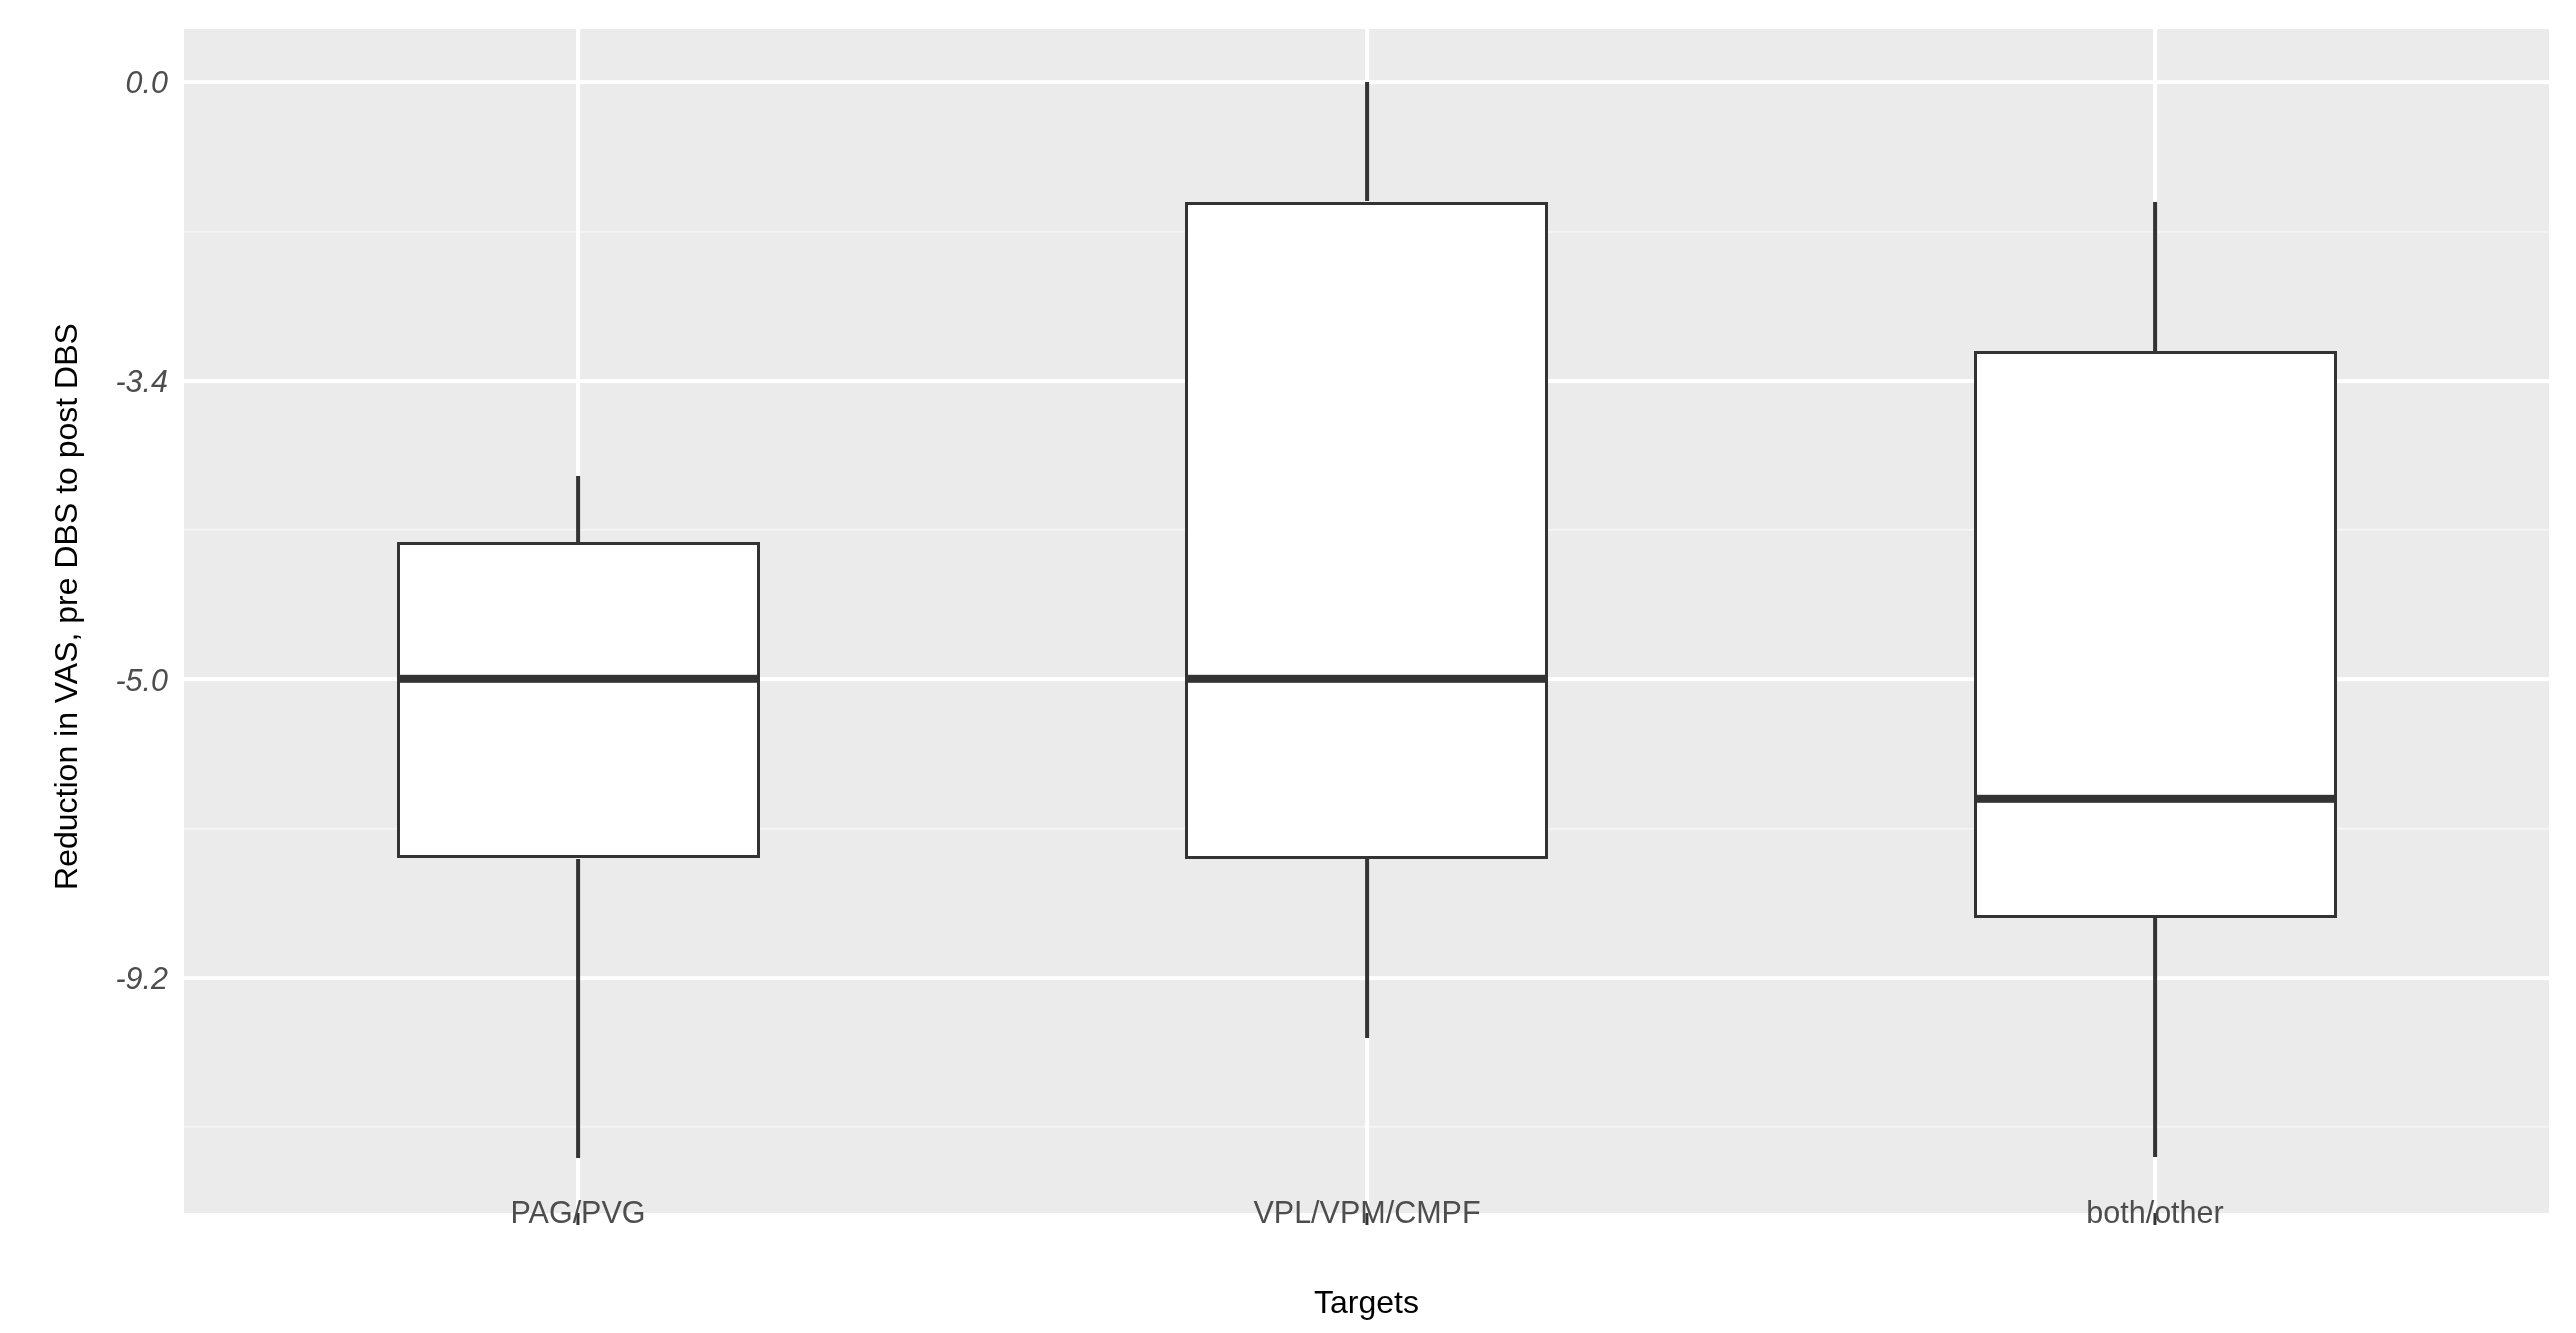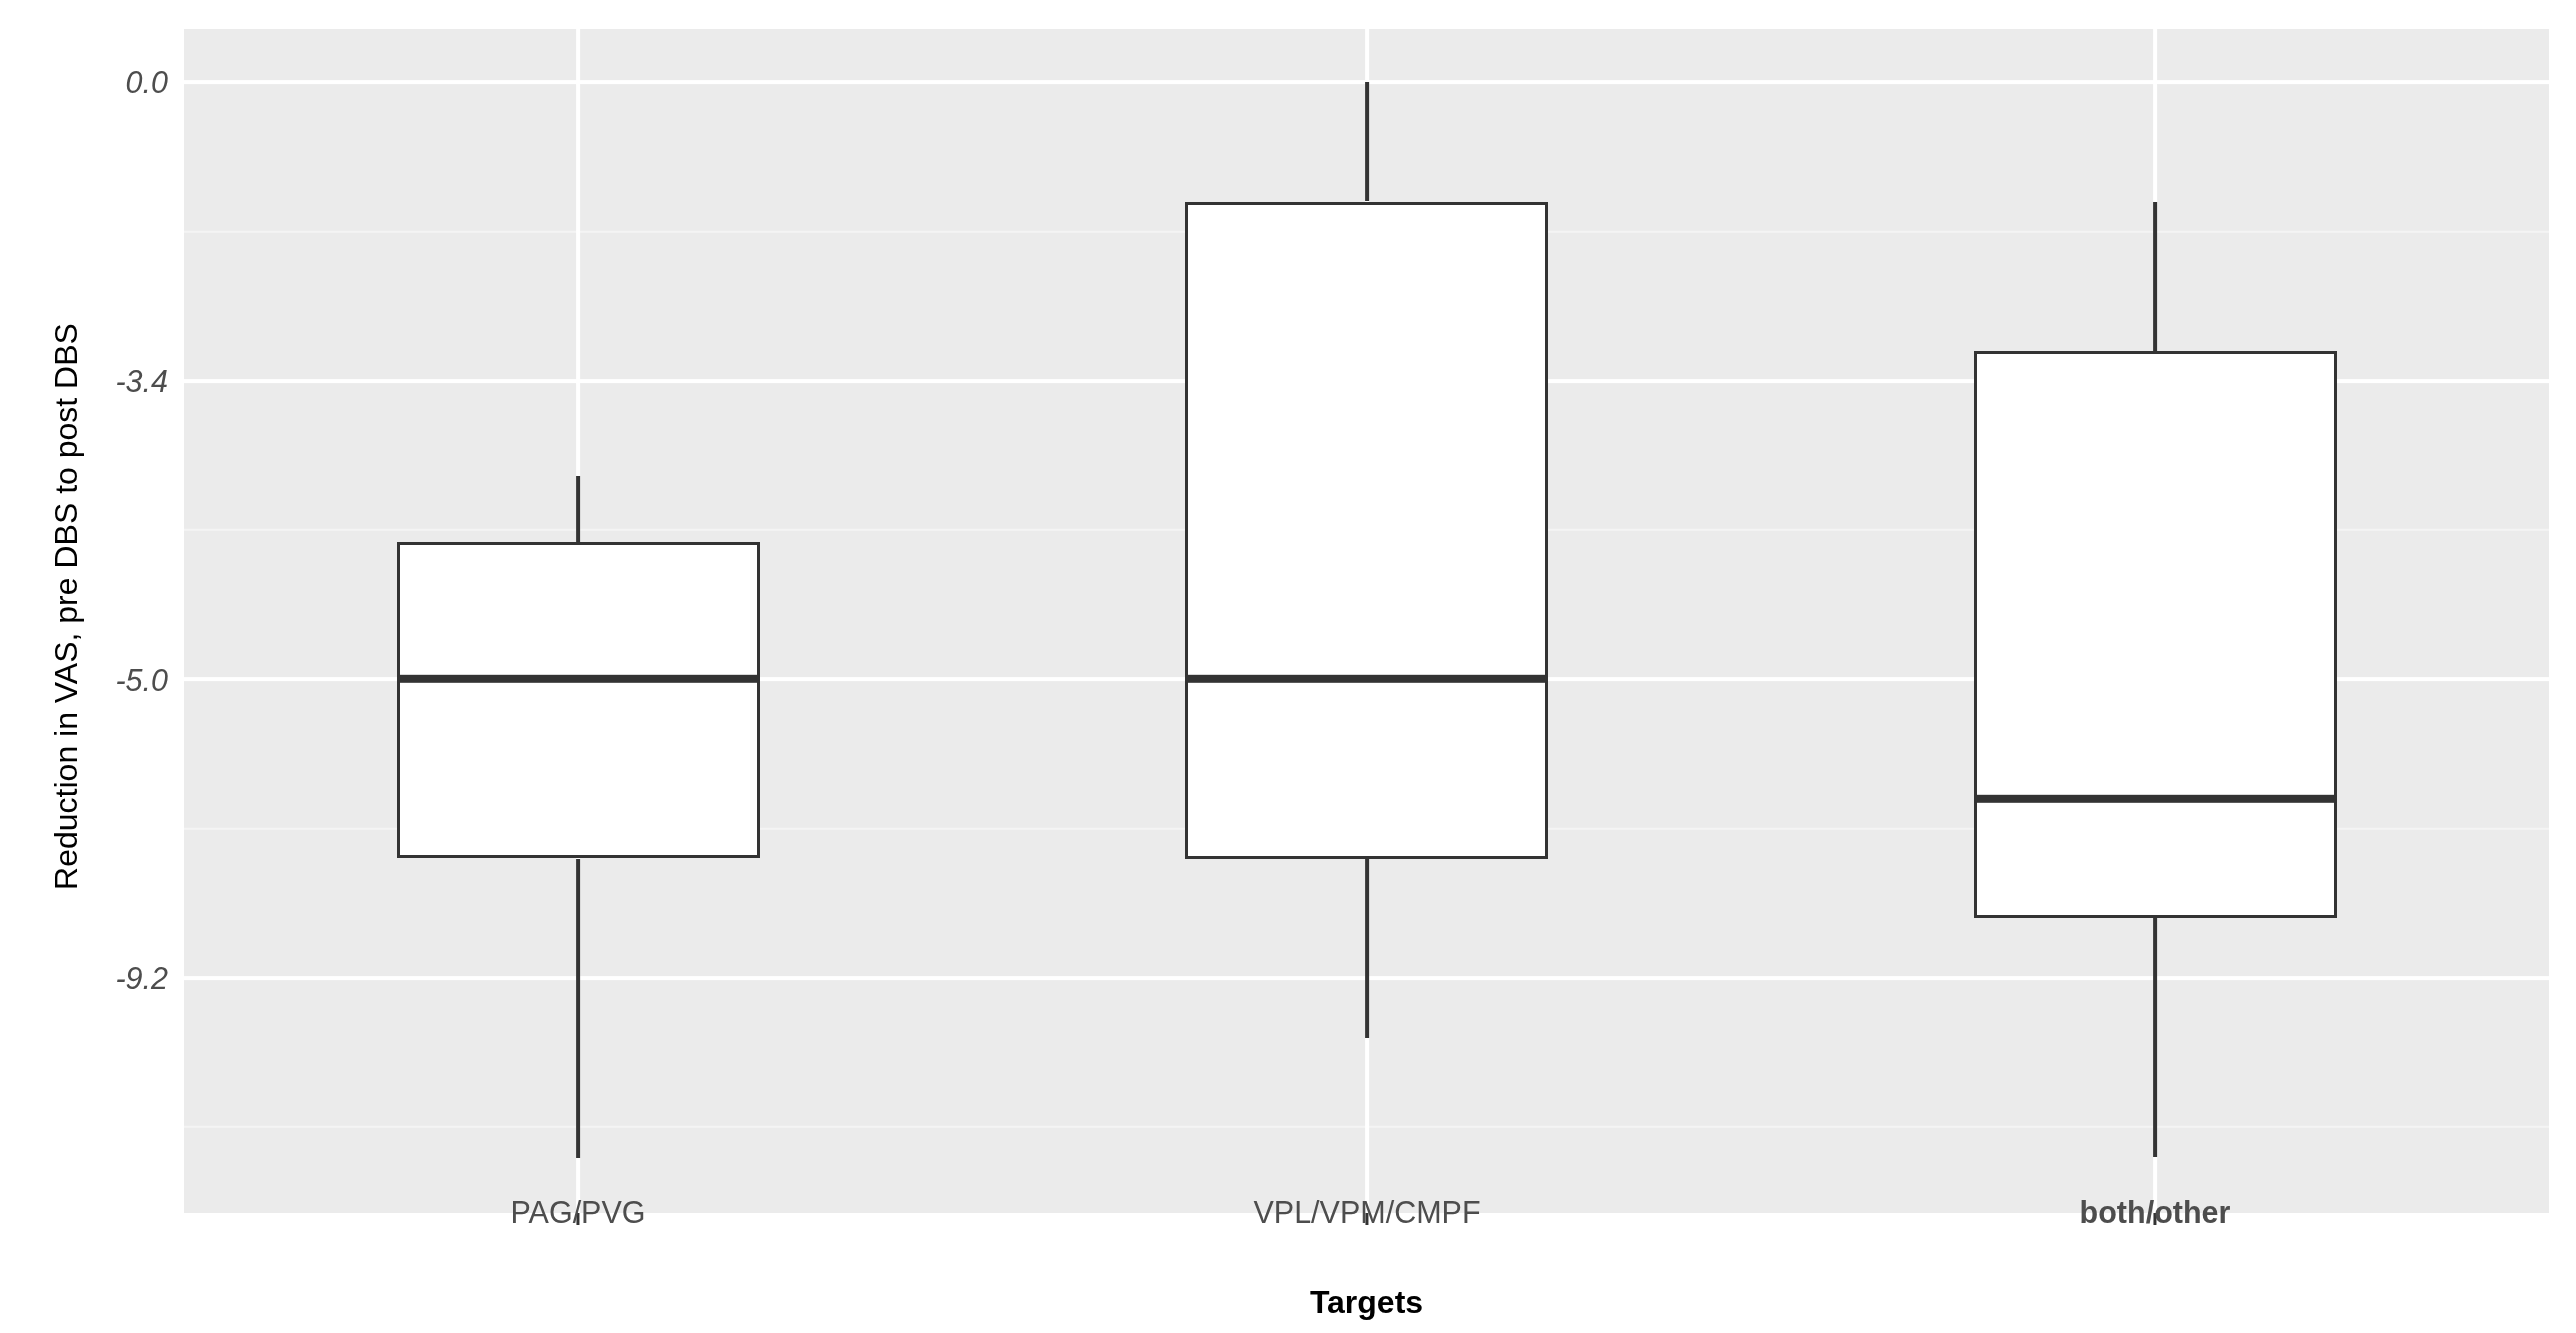--- a/index.html
+++ b/index.html
@@ -141,21 +141,20 @@
     transform: translateX(-50%);
   }
   #x-axis-title {
     position: absolute;
     top: 1284px;
     left: 184px;
     width: 2365px;
     text-align: center;
     font-size: 32px;
     color: #000000;
-    font-weight: bold;
   }
 </style>
 </head>
 <body>
 
 <div id="chart-root">
 
   <div id="y-axis-title">Reduction in VAS, pre DBS to post DBS</div>
 
   <div id="y-tick-labels">
@@ -194,19 +193,19 @@
       <div class="box-rect" style="left: 1790px; width: 363px; top: 322px; height: 567px;"></div>
       <div class="median-line" style="left: 1790px; width: 363px; top: 770px;"></div>
     </div>
 
   <div id="x-axis-ticks">
       <div class="x-tick-mark" style="left: 578px;"></div>
       <div class="x-tick-label" style="left: 578px;">PAG/PVG</div>
       <div class="x-tick-mark" style="left: 1367px;"></div>
       <div class="x-tick-label" style="left: 1367px;">VPL/VPM/CMPF</div>
       <div class="x-tick-mark" style="left: 2155px;"></div>
-      <div class="x-tick-label" style="left: 2155px; font-weight: bold;">both/other</div>
+      <div class="x-tick-label" style="left: 2155px;">both/other</div>
     </div>
 
   <div id="x-axis-title">Targets</div>
 
 </div>
 
 
 </body></html>

